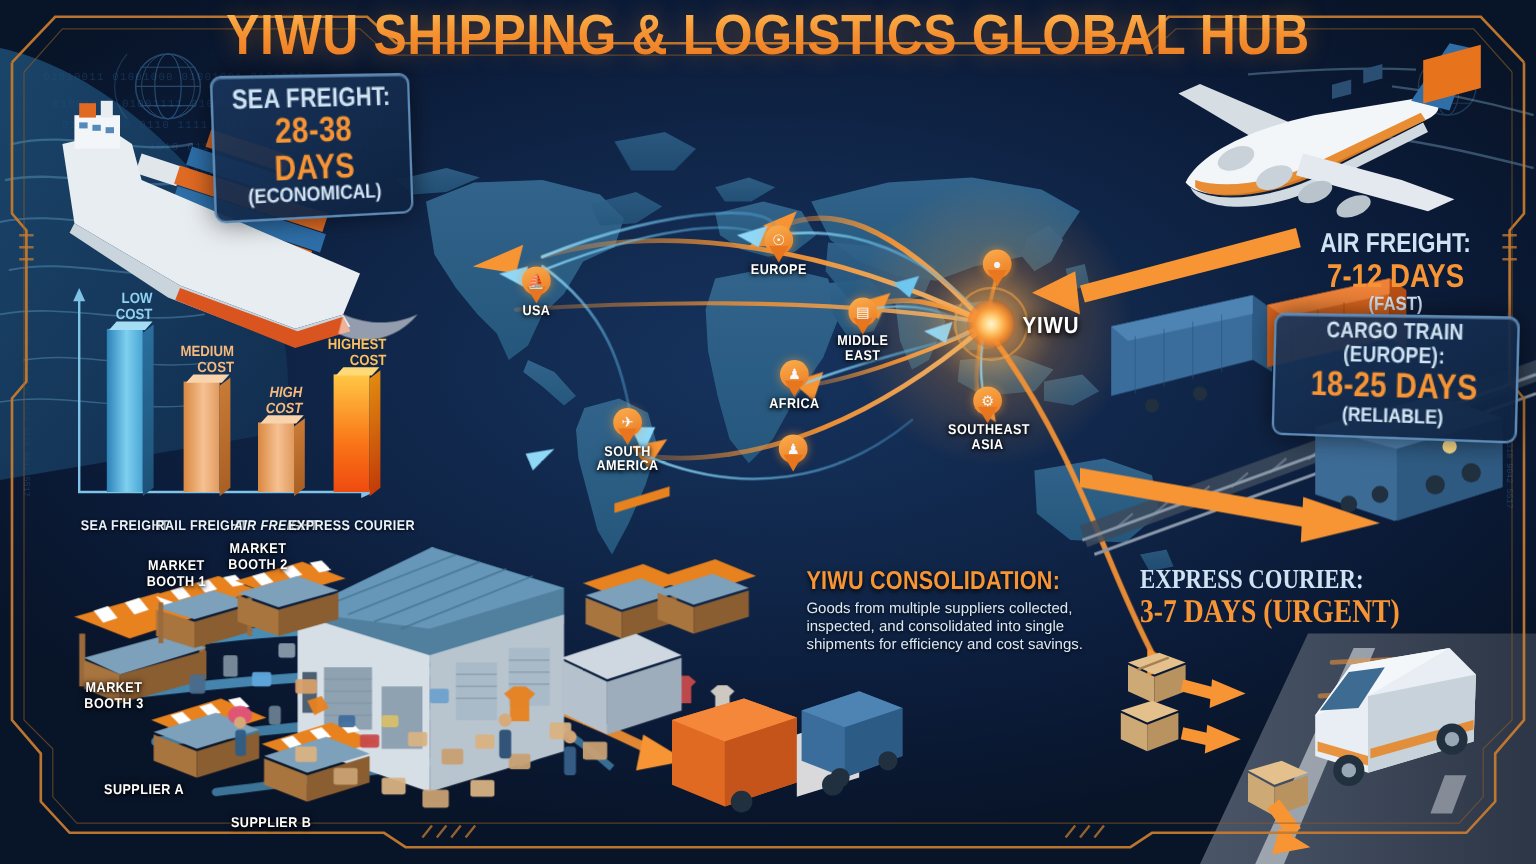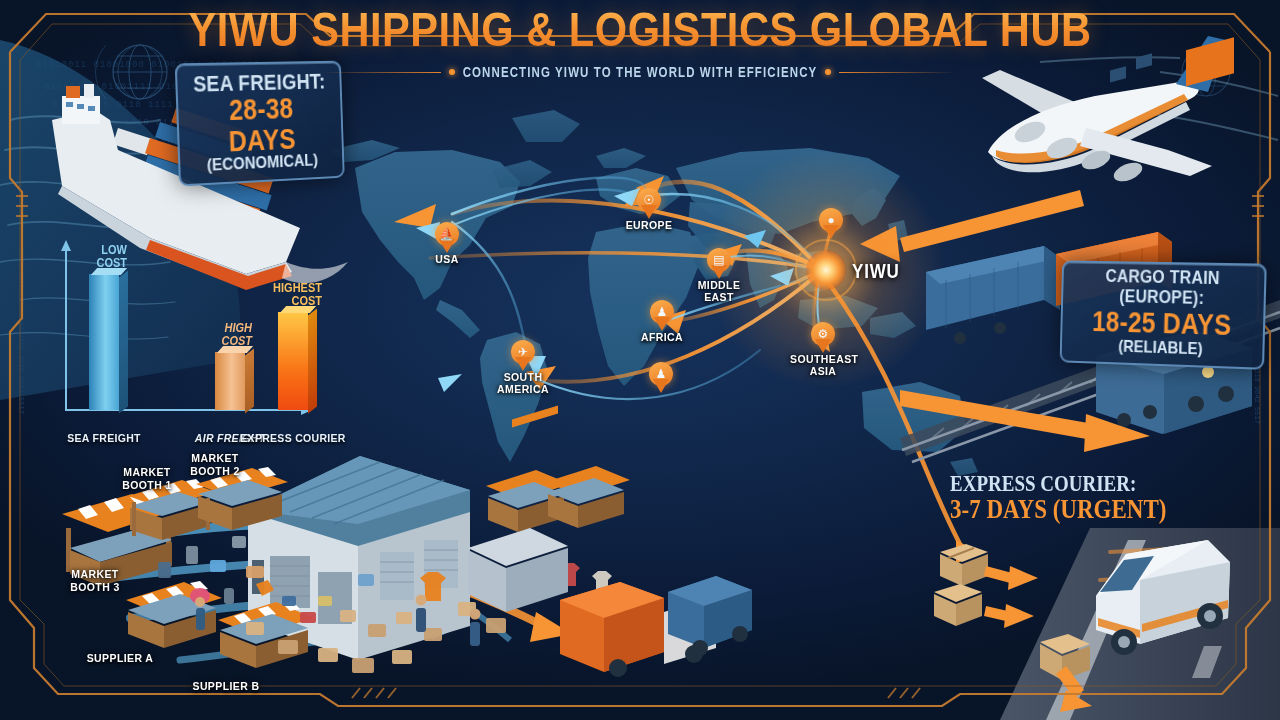--- a/index.html
+++ b/index.html
@@ -682,35 +682,33 @@
   <div class="binary" style="left:44px;top:82px;">01001100 01001111 01000111 01001001 01010011</div>
   <div class="binary" style="left:52px;top:100px;">0100 1100 0110 1111 0110 0111 0110 1001 0111</div>
   <div class="binary" style="left:60px;top:118px;">1100 0101 1010 0110 1110 0011 0101 0011 1001</div>
   <div class="binary" style="left:116px;top:138px;">110110 1011 00111 0100110</div>
   <div class="binary" style="left:36px;top:60px;">01010011 01001000 01001001 01010000</div>
   <div class="vdata" style="left:16px;top:250px;">8829 4471 0034 1192 7650 3318 9042 5517</div>
   <div class="vdata" style="left:1252px;top:260px;">8829 4471 0034 1192 7650 3318 9042 5517</div>
 
   <div id="header">
     <div id="title">YIWU SHIPPING &amp; LOGISTICS GLOBAL HUB</div>
-    <div id="subwrap">
-      <div class="subline"></div>
-      <div class="subdot"></div>
-      <div id="subtitle">CONNECTING YIWU TO THE WORLD WITH EFFICIENCY</div>
-      <div class="subdot"></div>
-      <div class="subline r"></div>
-    </div>
   </div>
 
   <div class="plaque" style="left:178px; top:62px; width:168px; transform:perspective(500px) rotateY(9deg) rotate(-2deg);">
     <span class="lab">SEA FREIGHT:</span>
     <span class="val">28-38 DAYS</span>
     <span class="note">(ECONOMICAL)</span>
   </div>
 
+  <div class="flatcall" style="left:1068px; top:194px; width:190px;">
+    <span class="lab">AIR FREIGHT:</span>
+    <span class="val">7-12 DAYS</span>
+    <span class="note">(FAST)</span>
+  </div>
 
   <div class="plaque" style="left:1058px; top:262px; width:206px; padding:7px 10px 9px; transform:perspective(600px) rotateY(-7deg) rotate(1.5deg);">
     <span class="lab" style="font-size:16px;">CARGO TRAIN (EUROPE):</span>
     <span class="val">18-25 DAYS</span>
     <span class="note">(RELIABLE)</span>
   </div>
 
   <div class="flatcall" style="left:950px; top:474px; width:230px; text-align:left;font-family:Liberation Serif, serif;">
     <span class="lab" style="transform-origin:left;">EXPRESS COURIER:</span>
     <span class="val" style="transform-origin:left;">3-7 DAYS (URGENT)</span>
@@ -802,20 +800,29 @@
     <div class="bar-group" style="left:34px; width:52px;">
       <div class="costlab" style="bottom:142px; color:#8fd2f2; width:46px; white-space:normal;">LOW COST</div>
       <div class="bar3d" style="width:30px; height:136px;">
         <div class="bar-front" style="background:linear-gradient(90deg,#2c82b8,#7fd0f0 55%,#49a5d4);"></div>
         <div class="bar-top" style="top:-6px; background:#a5ddf5; transform:skewX(-42deg); width:30px; left:5px;"></div>
         <div class="bar-side" style="height:136px; background:linear-gradient(180deg,#2a6f9e,#1d5278); transform:skewY(-38deg);"></div>
       </div>
       <div class="axlab"><span>SEA FREIGHT</span></div>
     </div>
 
+    <div class="bar-group" style="left:96px; width:56px;">
+      <div class="costlab" style="bottom:98px; color:#f6b87c; width:54px; white-space:normal;">MEDIUM COST</div>
+      <div class="bar3d" style="width:30px; height:92px;">
+        <div class="bar-front" style="background:linear-gradient(90deg,#d98840,#f6c192 55%,#e09a5e);"></div>
+        <div class="bar-top" style="top:-6px; background:#f9d3ab; transform:skewX(-42deg); width:30px; left:5px;"></div>
+        <div class="bar-side" style="height:92px; background:linear-gradient(180deg,#c97a36,#a96024); transform:skewY(-38deg);"></div>
+      </div>
+      <div class="axlab"><span>RAIL FREIGHT</span></div>
+    </div>
 
     <div class="bar-group" style="left:160px; width:52px;font-style:italic;">
       <div class="costlab" style="bottom:64px; color:#f6b87c; width:44px; white-space:normal;">HIGH COST</div>
       <div class="bar3d" style="width:30px; height:58px;">
         <div class="bar-front" style="background:linear-gradient(90deg,#d98840,#f6c192 55%,#e09a5e);"></div>
         <div class="bar-top" style="top:-6px; background:#f9d3ab; transform:skewX(-42deg); width:30px; left:5px;"></div>
         <div class="bar-side" style="height:58px; background:linear-gradient(180deg,#c97a36,#a96024); transform:skewY(-38deg);"></div>
       </div>
       <div class="axlab"><span>AIR FREIGHT</span></div>
     </div>
@@ -856,14 +863,18 @@
   <div class="booth-label" style="left:58px; top:568px; width:74px;">
     <span>MARKET BOOTH 3</span>
   </div>
   <div class="booth-label" style="left:74px; top:652px; width:92px;">
     <span>SUPPLIER A</span>
   </div>
   <div class="booth-label" style="left:180px; top:680px; width:92px;">
     <span>SUPPLIER B</span>
   </div>
 
+  <div id="consol">
+    <div class="hd">YIWU CONSOLIDATION:</div>
+    <div class="bd">Goods from multiple suppliers collected, inspected, and consolidated into single shipments for efficiency and cost savings.</div>
+  </div>
 
 </div>
 
 </body></html>

